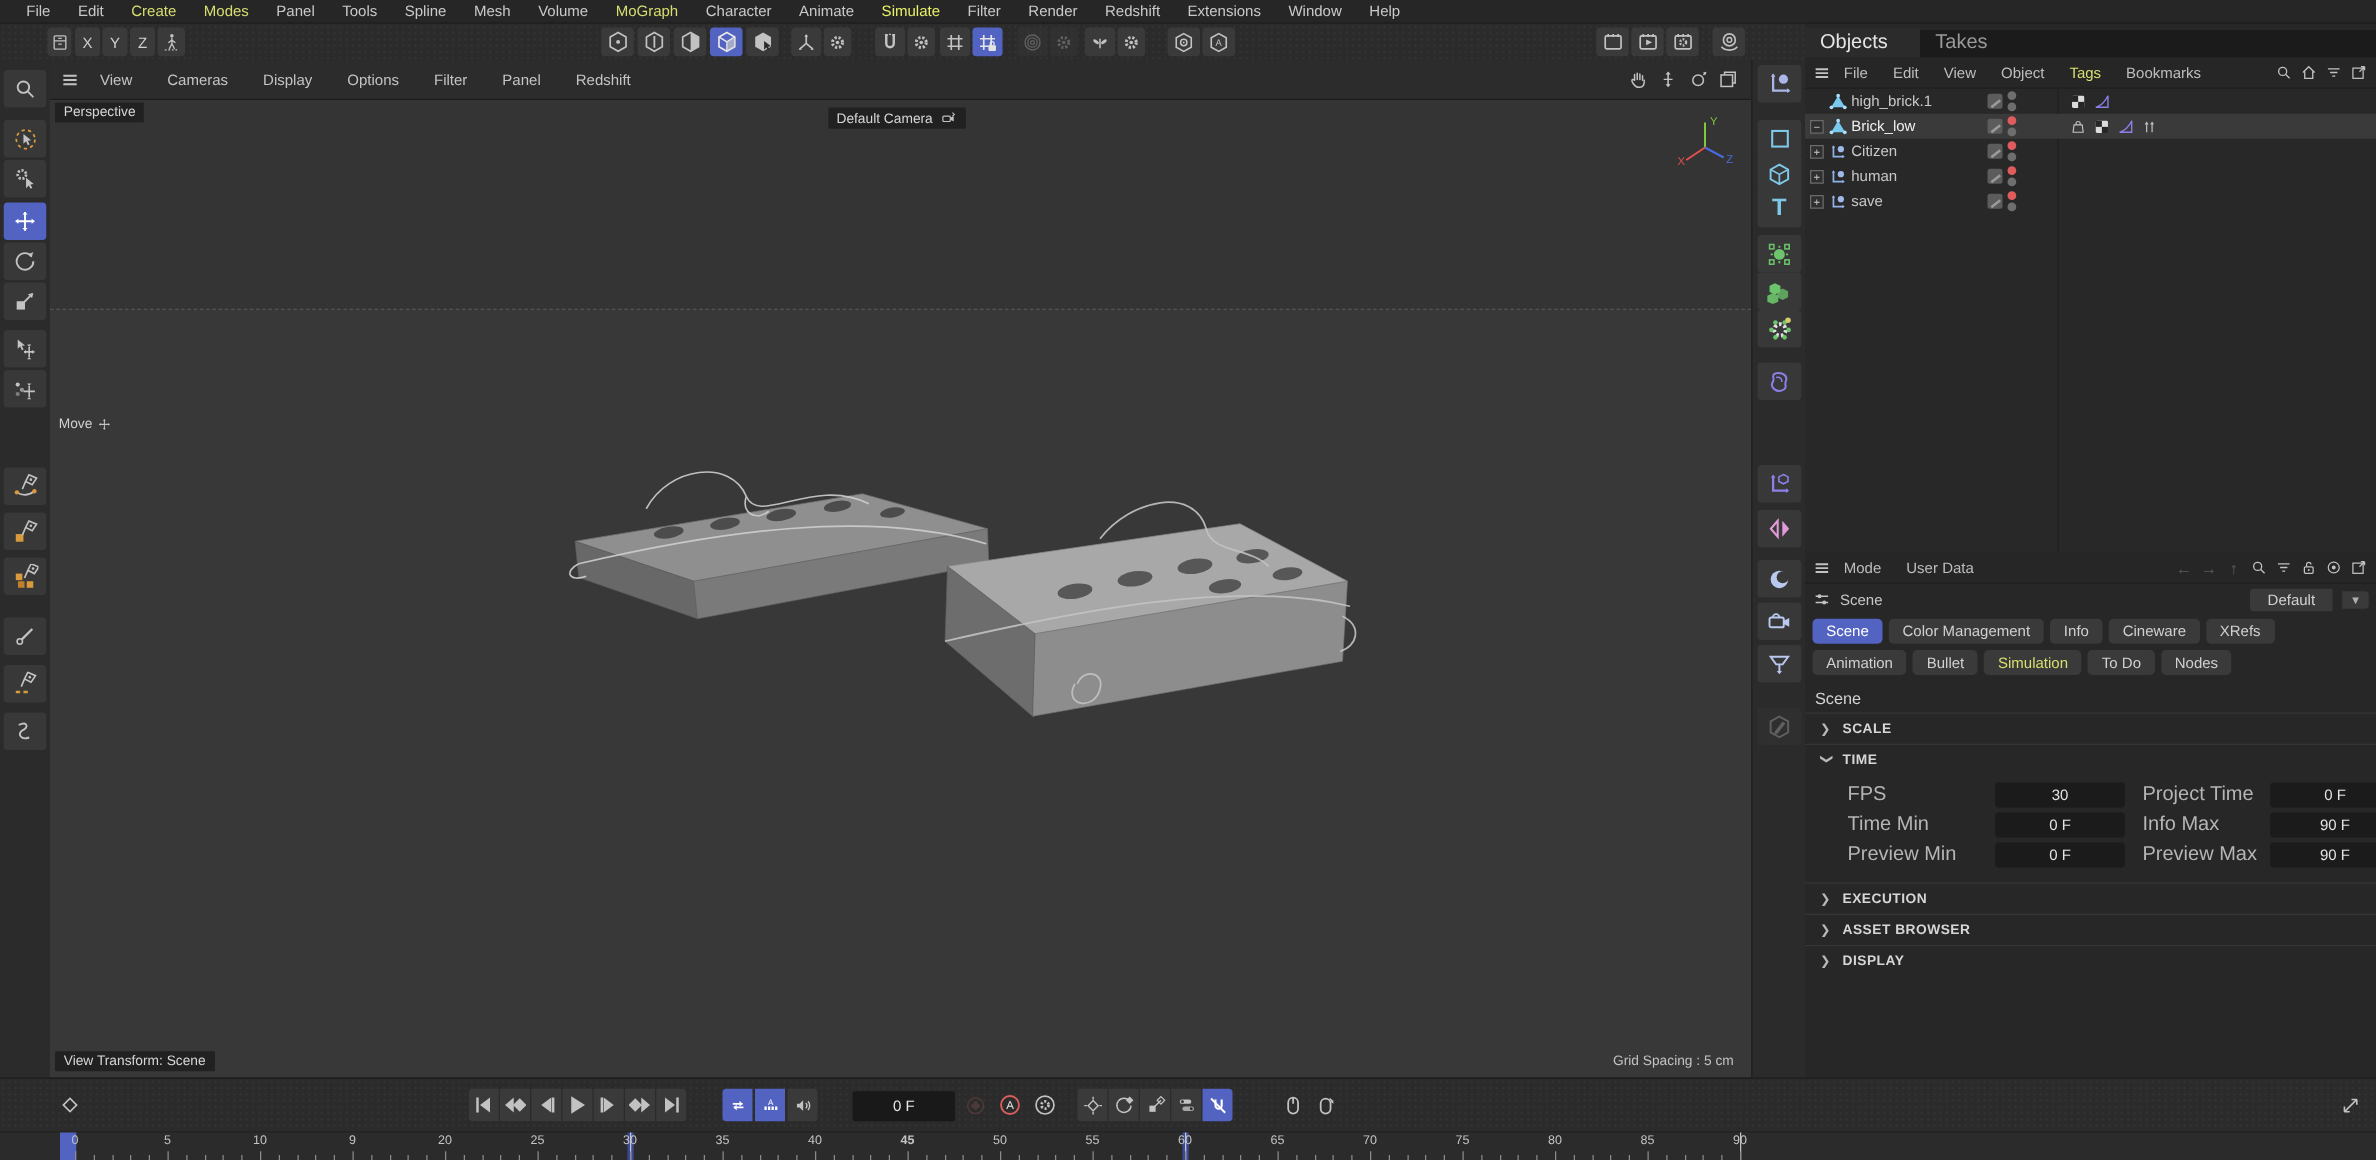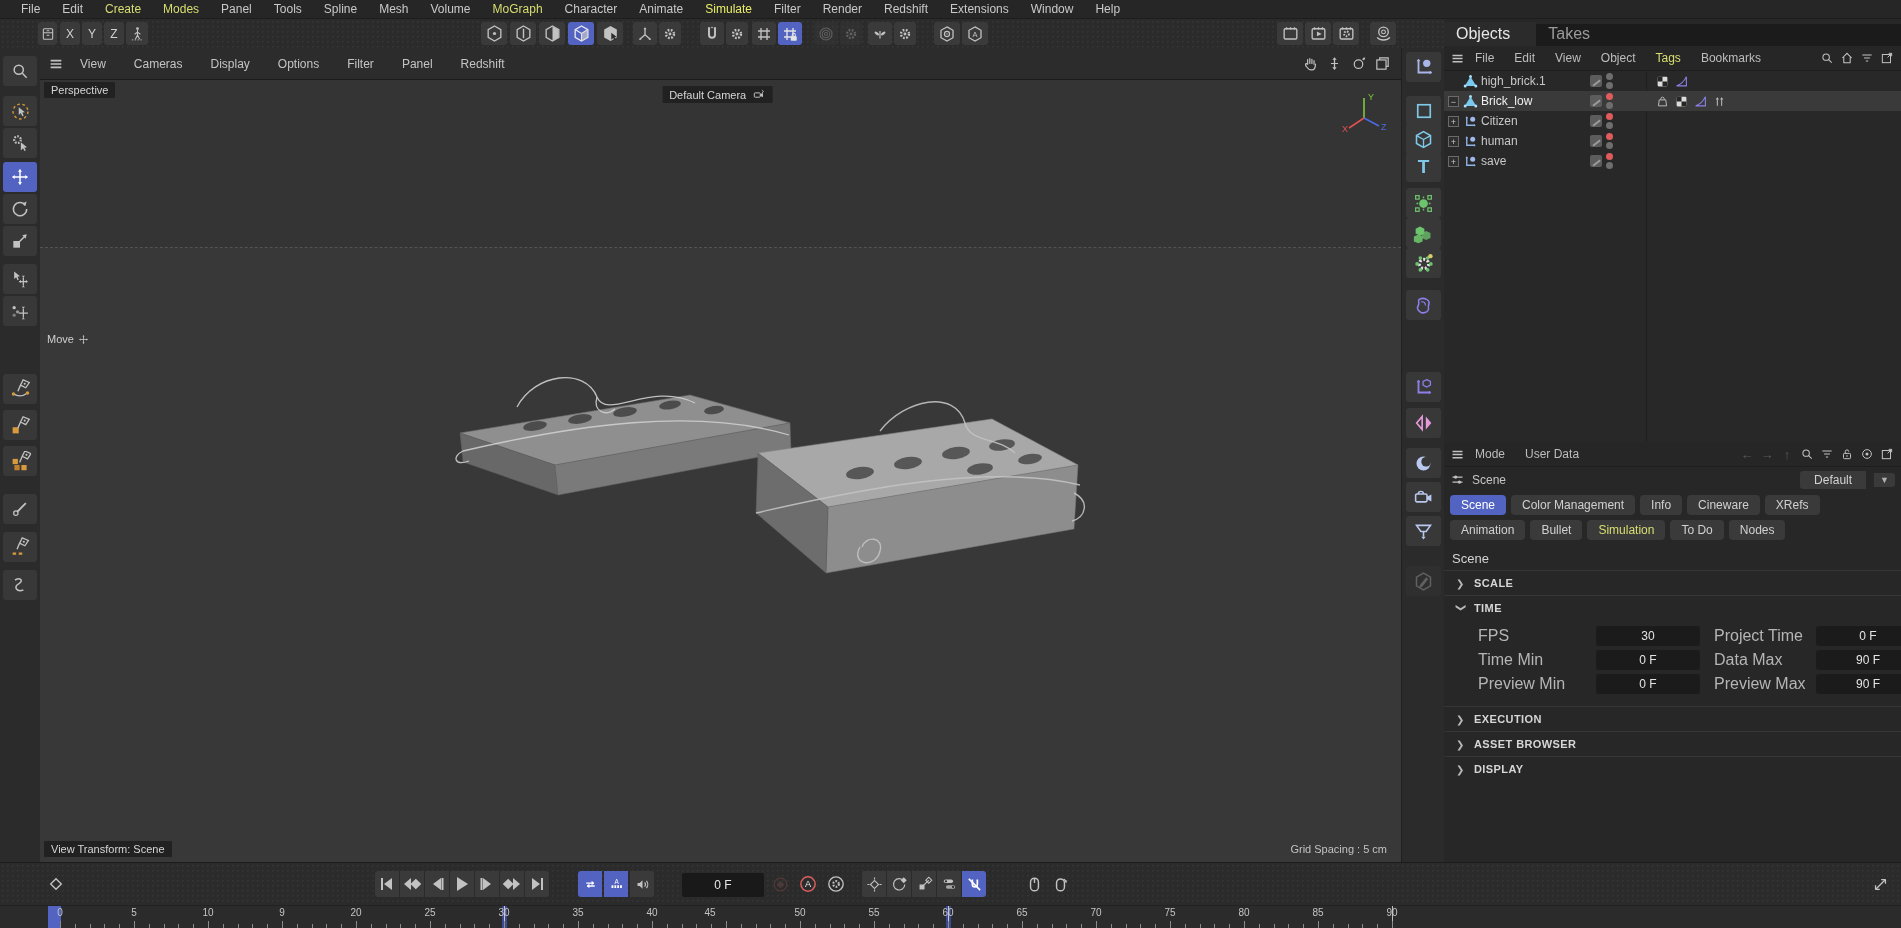--- a/index.html
+++ b/index.html
@@ -1285,21 +1285,21 @@
         <b>TIME</b>
       </div>
 
       <div class="fgrid">
         <span class="flabel">FPS</span>
         <input class="fin" value="30" style="">
         <span class="flabel">Project Time</span>
         <input class="fin" value="0 F" style="">
         <span class="flabel">Time Min</span>
         <input class="fin" value="0 F" style="">
-        <span class="flabel">Data Max</span>
+        <span class="flabel">Info Max</span>
         <input class="fin" value="90 F" style="">
         <span class="flabel">Preview Min</span>
         <input class="fin" value="0 F" style="">
         <span class="flabel">Preview Max</span>
         <input class="fin" value="90 F" style="">
       </div>
 
       <div class="sect">
         <span class="chev">❯</span>
         <b>EXECUTION</b>
@@ -1527,21 +1527,21 @@
       <div class="rtick" style="left: 607.6px; height: 4px;"></div>
       <div class="rtick" style="left: 622.4px; height: 4px;"></div>
       <div class="rtick" style="left: 637.2px; height: 4px;"></div>
       <div class="rtick" style="left: 652px; height: 7px;"></div>
       <div class="rlabel" style="left: 652px;">40</div>
       <div class="rtick" style="left: 666.8px; height: 4px;"></div>
       <div class="rtick" style="left: 681.6px; height: 4px;"></div>
       <div class="rtick" style="left: 696.4px; height: 4px;"></div>
       <div class="rtick" style="left: 711.2px; height: 4px;"></div>
       <div class="rtick" style="left: 726px; height: 7px;"></div>
-      <div class="rlabel" style="left: 710px;">45</div>
+      <div class="rlabel" style="left: 726px; font-weight: bold;">45</div>
       <div class="rtick" style="left: 740.8px; height: 4px;"></div>
       <div class="rtick" style="left: 755.6px; height: 4px;"></div>
       <div class="rtick" style="left: 770.4px; height: 4px;"></div>
       <div class="rtick" style="left: 785.2px; height: 4px;"></div>
       <div class="rtick" style="left: 800px; height: 7px;"></div>
       <div class="rlabel" style="left: 800px;">50</div>
       <div class="rtick" style="left: 814.8px; height: 4px;"></div>
       <div class="rtick" style="left: 829.6px; height: 4px;"></div>
       <div class="rtick" style="left: 844.4px; height: 4px;"></div>
       <div class="rtick" style="left: 859.2px; height: 4px;"></div>

